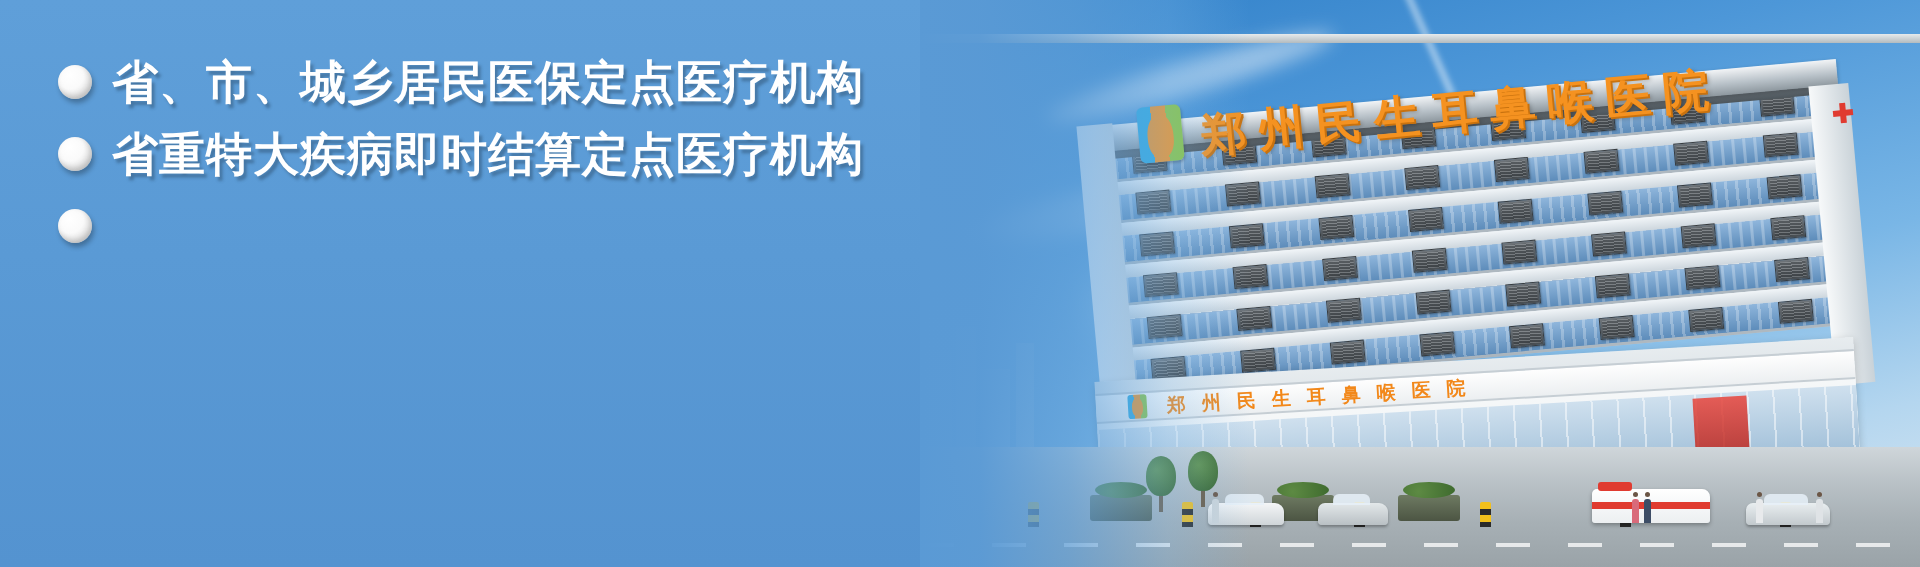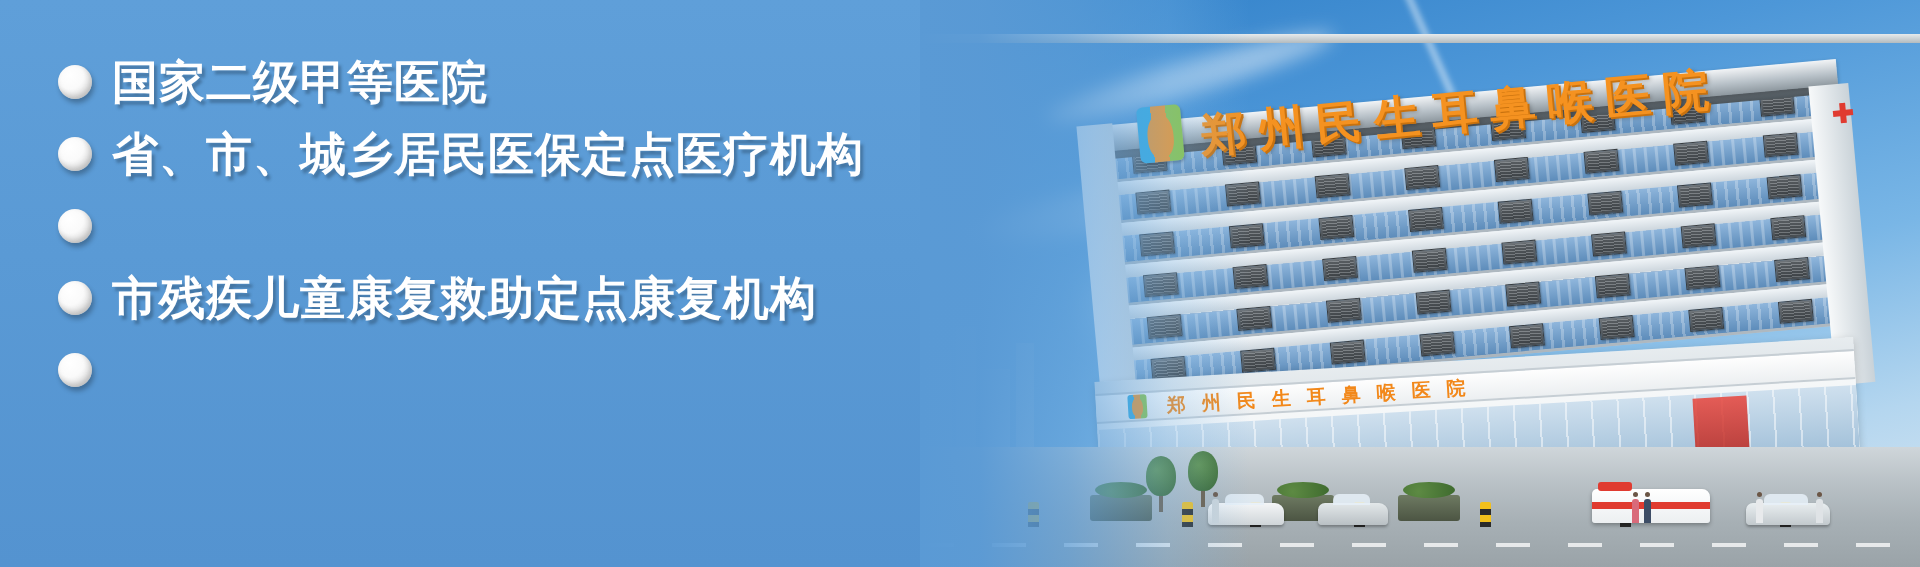--- a/index.html
+++ b/index.html
@@ -527,37 +527,30 @@
     <div class="person" style="left:836px;background:#e8eaec;"></div>
     <div class="person" style="left:896px;background:#dfe3e6;"></div>
     <div class="person" style="left:292px;background:#cfd6da;"></div>
 
     <div class="road-line"></div>
     <div class="photo-fade"></div>
   </div>
 
   <div id="list">
 
-    <div class="row">
-      <div class="bullet"></div>
-      <div class="row-text">国家二级甲等医院</div>
-    </div>
 
     <div class="row">
       <div class="bullet"></div>
       <div class="row-text">省、市、城乡居民医保定点医疗机构</div>
     </div>
 
     <div class="row">
       <div class="bullet"></div>
+      <div class="row-text">省重特大疾病即时结算定点医疗机构</div>
     </div>
 
-    <div class="row">
-      <div class="bullet"></div>
-      <div class="row-text">市残疾儿童康复救助定点康复机构</div>
-    </div>
 
     <div class="row">
       <div class="bullet"></div>
     </div>
 
   </div>
 </div>
 
 </body></html>

